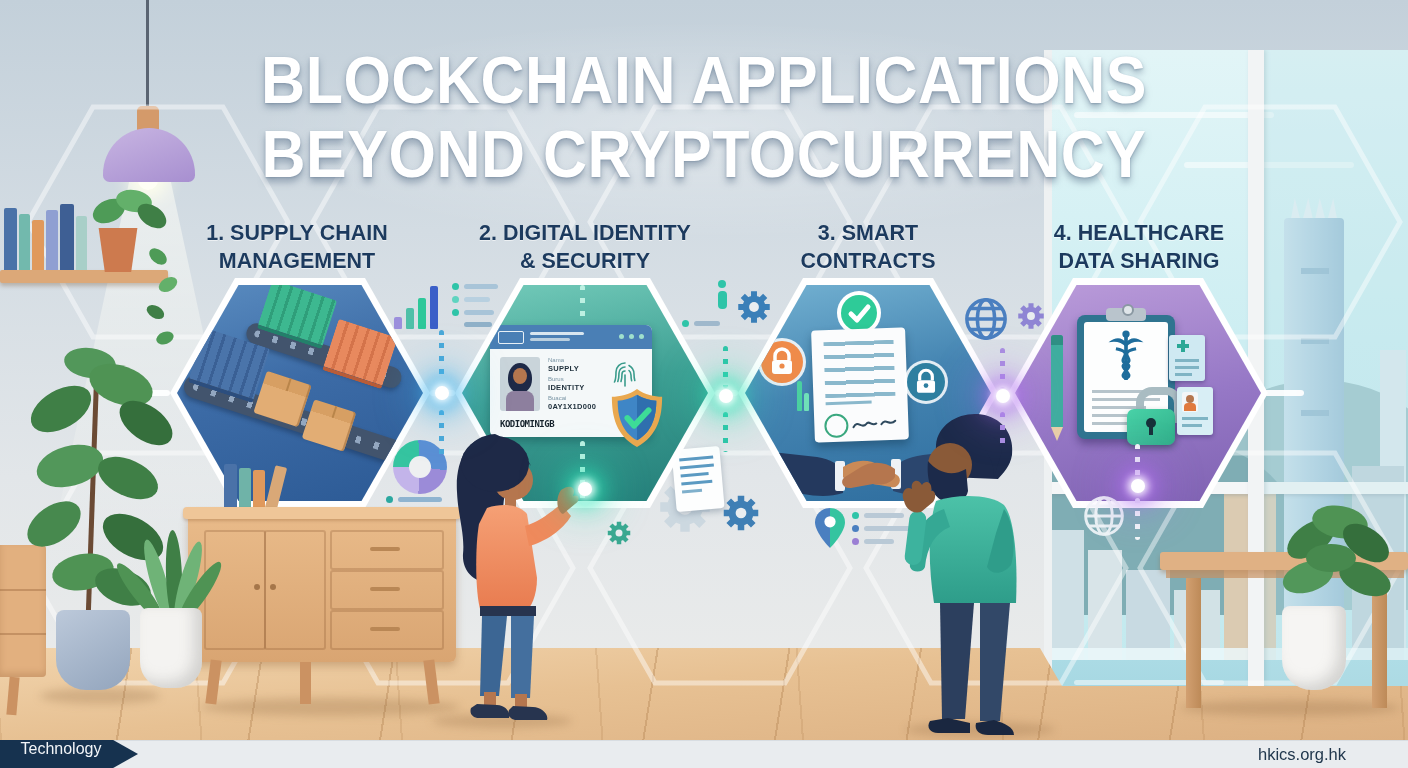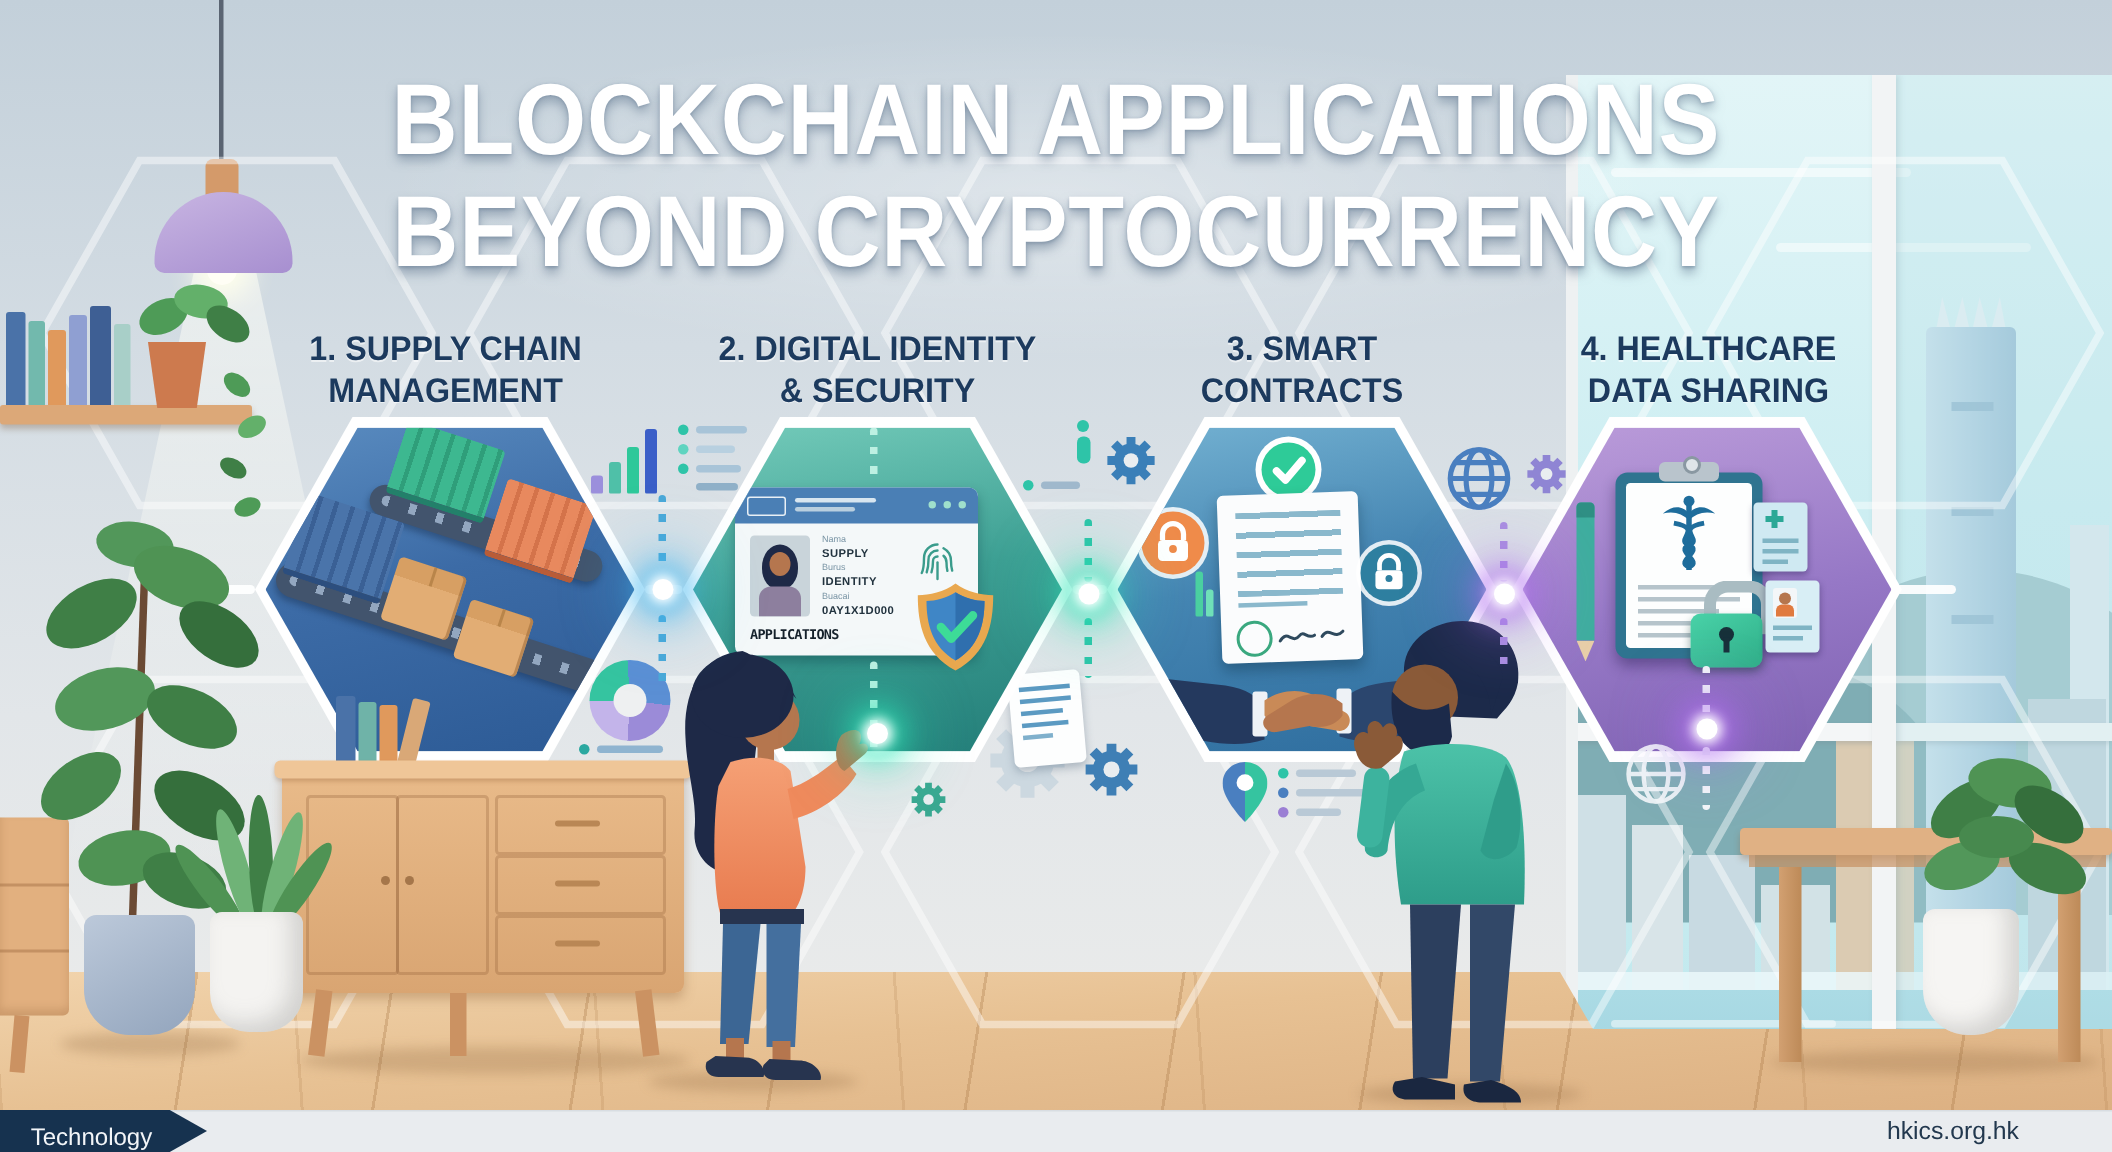--- a/index.html
+++ b/index.html
@@ -178,21 +178,21 @@
           <div style="position:absolute;left:6px;top:34px;width:28px;height:20px;border-radius:8px 8px 0 0;background:#8d7f9e"></div>
         </div>
         <div style="position:absolute;left:58px;top:32px">
           <div class="cardlbl">Nama</div>
           <div class="cardval">SUPPLY</div>
           <div class="cardlbl" style="margin-top:3px">Burus</div>
           <div class="cardval">IDENTITY</div>
           <div class="cardlbl" style="margin-top:3px">Buacai</div>
           <div class="cardval">0AY1X1D000</div>
         </div>
-        <div style="position:absolute;left:10px;top:94px;font-family:'DejaVu Sans Mono',monospace;font-size:9px;font-weight:bold;letter-spacing:-.5px;color:#16222c">APPLICATIONS</div>
+        <div style="position:absolute;left:10px;top:94px;font-family:'DejaVu Sans Mono',monospace;font-size:9px;font-weight:bold;letter-spacing:-.5px;color:#16222c">KODIOMINIGB</div>
         <svg style="position:absolute;left:120px;top:32px" width="30" height="36" viewBox="0 0 30 36" fill="none" stroke="#3a9c8c" stroke-width="1.6" stroke-linecap="round">
           <path d="M15 6c-5 0-9 4-9 9 0 4-.5 8-1.5 10"></path>
           <path d="M15 10c-3.3 0-6 2.7-6 6 0 3.5-.5 6.5-1.2 8.5"></path>
           <path d="M15 14c-1.7 0-3 1.3-3 3 0 3-.4 5.5-1 7.5"></path>
           <path d="M15 18v11"></path>
           <path d="M19 8.5c3 1.6 5 4.7 5 8.5 0 2.5.3 4.8.8 6.4"></path>
           <path d="M19 13.5c1.2 1 2 2.6 2 4.5 0 2.2.2 4 .6 5.6"></path>
         </svg>
       </div>
       <svg style="position:absolute;left:146px;top:102px" width="58" height="64" viewBox="0 0 60 66">
@@ -546,18 +546,18 @@
     <rect x="17" y="106" width="17" height="54" rx="8" fill="#3db39e" transform="rotate(7 25 133)"></rect>
     <path d="M14 96 C10 88 16 80 22 84 C20 76 28 72 32 80 C36 74 43 78 41 86 C45 84 47 92 43 97 L31 107 C22 109 16 104 14 96 Z" fill="#8a5a38"></path>
     <path d="M114 104 C124 118 126 144 121 160 C113 170 101 170 97 162 L106 128 Z" fill="#2f9d8a"></path>
     <path d="M50 198 L84 198 L75 314 L52 314 Z" fill="#2c3f5e"></path>
     <path d="M90 198 L120 198 L110 316 L90 316 Z" fill="#324868"></path>
     <path d="M40 316 C36 322 40 328 48 328 L80 328 L80 318 L58 313 Z" fill="#1a2740"></path>
     <path d="M86 318 C84 326 90 330 98 330 L124 330 C124 322 114 318 104 315 Z" fill="#1a2740"></path>
   </svg>
 
   <div class="abs" style="left:0;top:740px;width:1408px;height:28px;background:#e9ecef;border-top:1px solid #d8dde2;z-index:50"></div>
-  <div class="abs" style="left:0;top:740px;width:138px;height:28px;background:#16324f;clip-path:polygon(0 0,82% 0,100% 50%,82% 100%,0 100%);z-index:51;display:flex;align-items:flex-end;justify-content:center">
+  <div class="abs" style="left:0;top:740px;width:138px;height:28px;background:#16324f;clip-path:polygon(0 0,82% 0,100% 50%,82% 100%,0 100%);z-index:51;display:flex;align-items:flex-start;justify-content:center">
     <span style="color:#f2f5f8;font-size:16px;padding-right:16px">Technology</span>
   </div>
   <div class="abs" style="right:62px;top:740px;height:28px;line-height:28px;font-size:16.5px;color:#22384e;z-index:51">hkics.org.hk</div>
 
 </div>
 
 </body></html>

